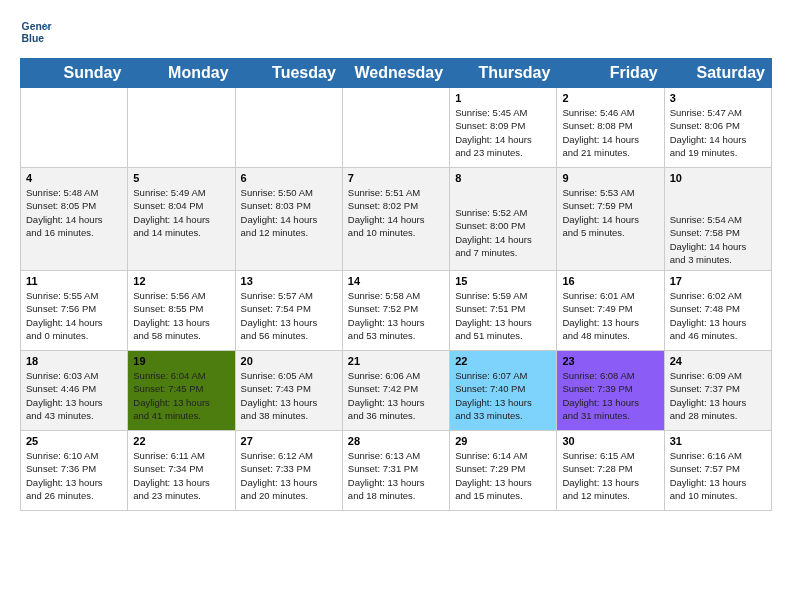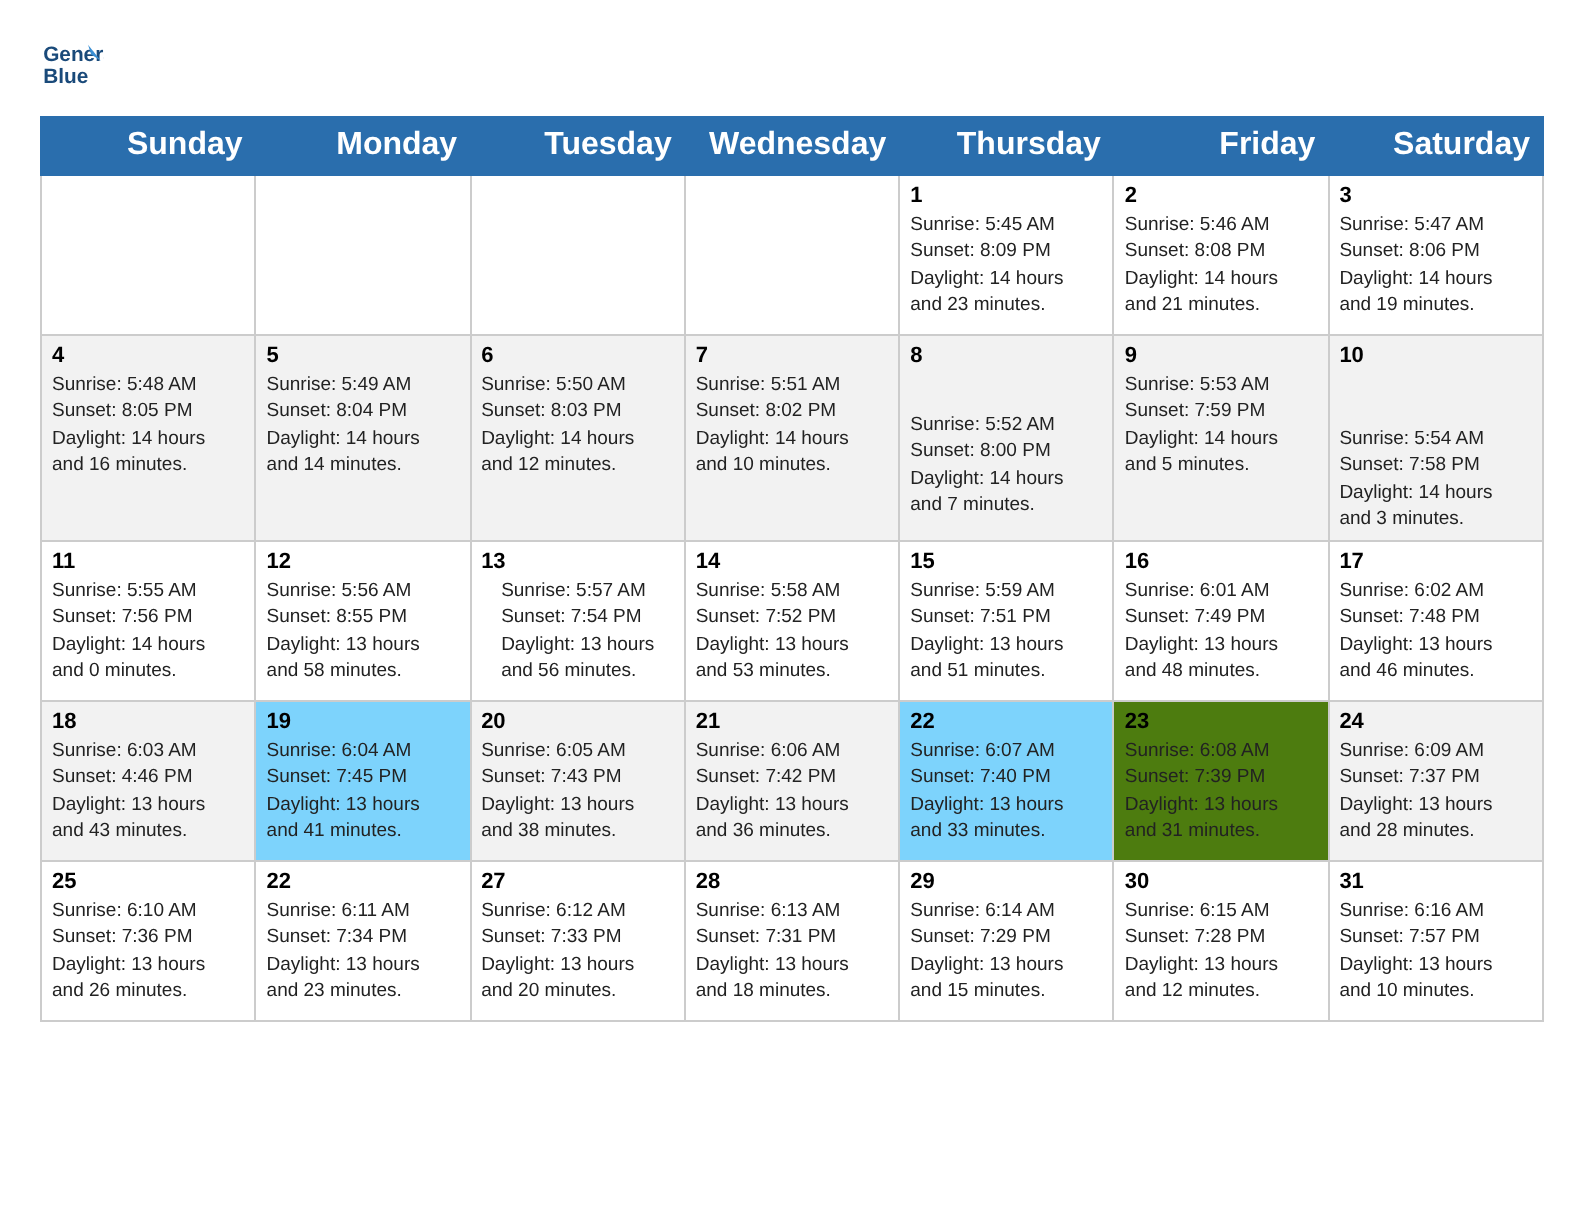--- a/index.html
+++ b/index.html
@@ -200,21 +200,21 @@
         </td>
         <td>
           <span class="day-number">12</span>
           <div class="day-info" style="white-space: pre-line;">Sunrise: 5:56 AM
 Sunset: 8:55 PM
 Daylight: 13 hours
 and 58 minutes.</div>
         </td>
         <td>
           <span class="day-number">13</span>
-          <div class="day-info" style="white-space: pre-line; margin-left: 10px;">Sunrise: 5:57 AM
+          <div class="day-info" style="white-space: pre-line;">Sunrise: 5:57 AM
 Sunset: 7:54 PM
 Daylight: 13 hours
 and 56 minutes.</div>
         </td>
         <td>
           <span class="day-number">14</span>
           <div class="day-info" style="white-space: pre-line;">Sunrise: 5:58 AM
 Sunset: 7:52 PM
 Daylight: 13 hours
 and 53 minutes.</div>
@@ -242,21 +242,21 @@
         </td>
       </tr>
       <tr>
         <td style="background: rgb(242, 242, 242);">
           <span class="day-number">18</span>
           <div class="day-info" style="white-space: pre-line;">Sunrise: 6:03 AM
 Sunset: 4:46 PM
 Daylight: 13 hours
 and 43 minutes.</div>
         </td>
-        <td style="background: #7dd3fc;">
+        <td style="background: #4d7c0f;">
           <span class="day-number">19</span>
           <div class="day-info" style="white-space: pre-line;">Sunrise: 6:04 AM
 Sunset: 7:45 PM
 Daylight: 13 hours
 and 41 minutes.</div>
         </td>
         <td style="background: rgb(242, 242, 242);">
           <span class="day-number">20</span>
           <div class="day-info" style="white-space: pre-line;">Sunrise: 6:05 AM
 Sunset: 7:43 PM
@@ -270,21 +270,21 @@
 Daylight: 13 hours
 and 36 minutes.</div>
         </td>
         <td style="background: #7dd3fc;">
           <span class="day-number">22</span>
           <div class="day-info" style="white-space: pre-line;">Sunrise: 6:07 AM
 Sunset: 7:40 PM
 Daylight: 13 hours
 and 33 minutes.</div>
         </td>
-        <td style="background: #4d7c0f;">
+        <td style="background: #8b5cf6;">
           <span class="day-number">23</span>
           <div class="day-info" style="white-space: pre-line;">Sunrise: 6:08 AM
 Sunset: 7:39 PM
 Daylight: 13 hours
 and 31 minutes.</div>
         </td>
         <td style="background: rgb(242, 242, 242);">
           <span class="day-number">24</span>
           <div class="day-info" style="white-space: pre-line;">Sunrise: 6:09 AM
 Sunset: 7:37 PM

